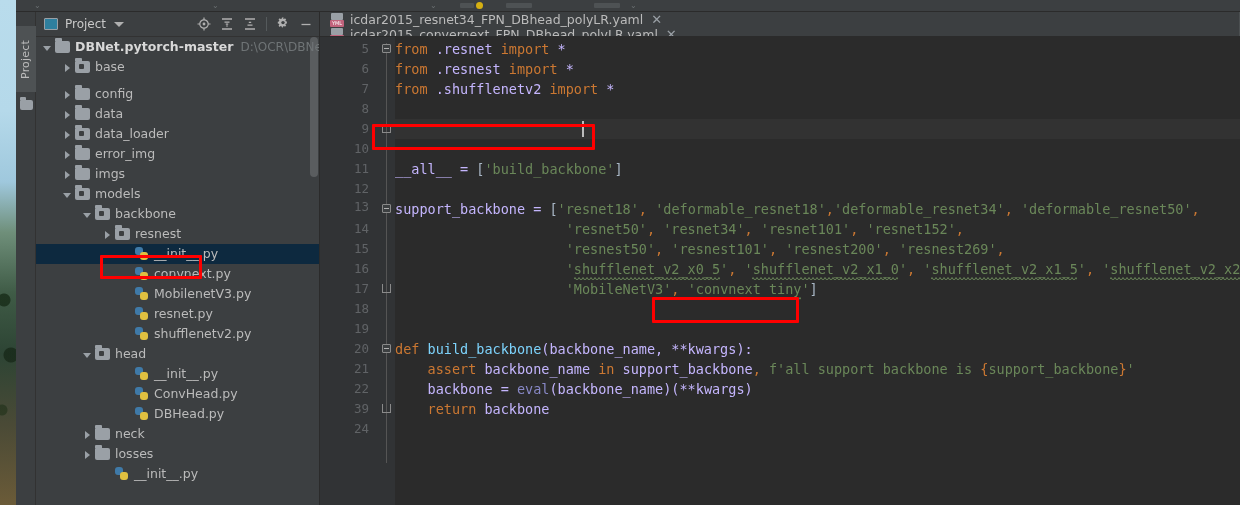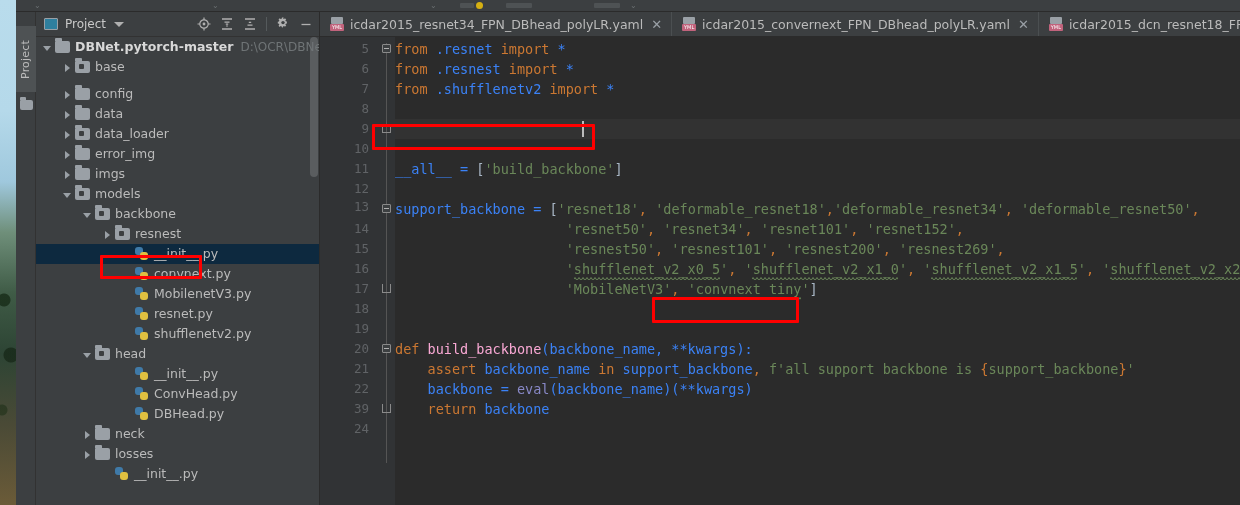--- a/index.html
+++ b/index.html
@@ -161,20 +161,21 @@
 
   
   .editor {
     position: absolute; left: 320px; top: 12px; width: 920px; height: 493px;
     background: #2b2b2b;
   }
   .tabs {
     position: relative; height: 25px; background: #3c3f41;
     display: flex; align-items: stretch; overflow: hidden;
     border-bottom: 1px solid #2b2b2b;
+    flex-direction: column;
   }
   .tab {
     display:flex; align-items:center; gap:6px;
     padding: 0 9px 0 10px;
     color: #bbbbbb; font-size: 12.5px; white-space: nowrap;
     border-right: 1px solid #4b4f51;
   }
   .yml-ic {
     width: 14px; height: 14px; position: relative; flex: 0 0 14px;
   }
@@ -208,22 +209,22 @@
     white-space: pre; font-size: 13.5px;
     font-family: "DejaVu Sans Mono", "Liberation Mono", monospace;
     color: #a9b7c6;
   }
   .caretline {
     position: absolute; left: 75px; width: 845px; height: 20px;
     background: #323232;
   }
   .kw  { color: #cc7832; }
   .str { color: #6a8759; }
-  .fn  { color: #f9a8d4; }
-  .id  { color: #3b82f6; }
+  .fn  { color: #7dd3fc; }
+  .id  { color: #c4b5fd; }
   .brace { color: #a9b7c6; }
   .fstr-brace { color: #cc7832; }
   .builtin { color: #8888c6; }
   .fold-box {
     position:absolute; width: 9px; height: 9px; border: 1px solid #8a8a8a;
     background: #3c3f41; border-radius: 1px;
   }
   .fold-box::after {
     content:""; position:absolute; left:1px; top:3px; width:5px; height:1px; background:#b0b0b0;
   }

